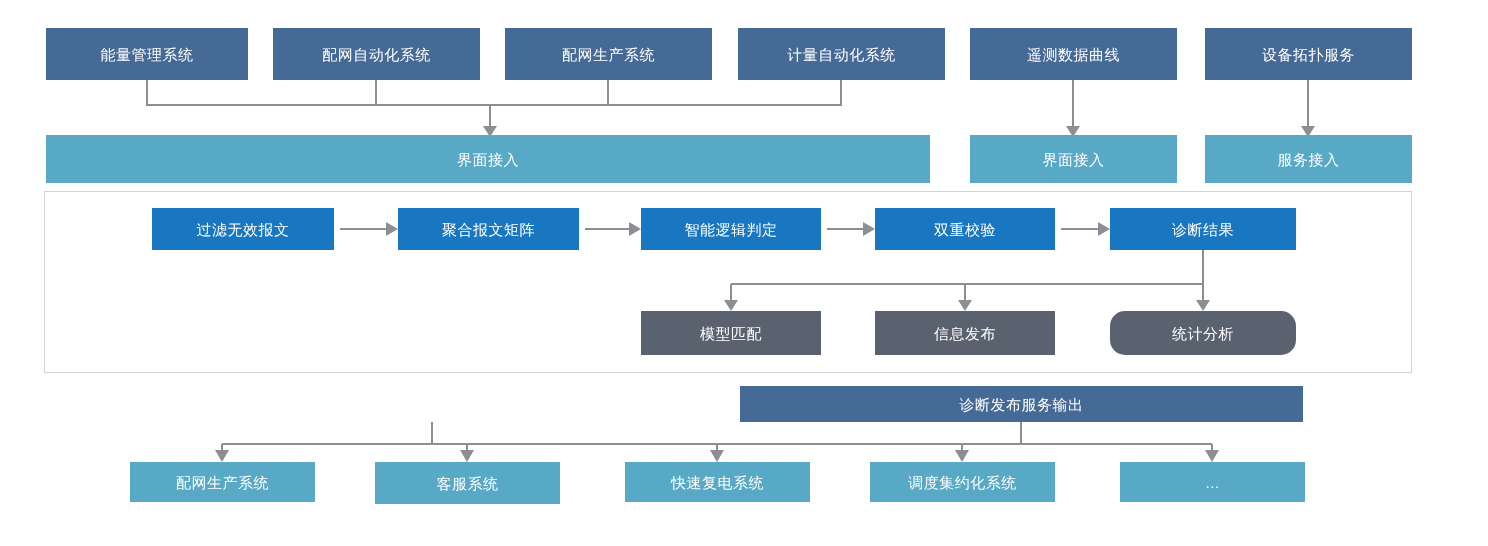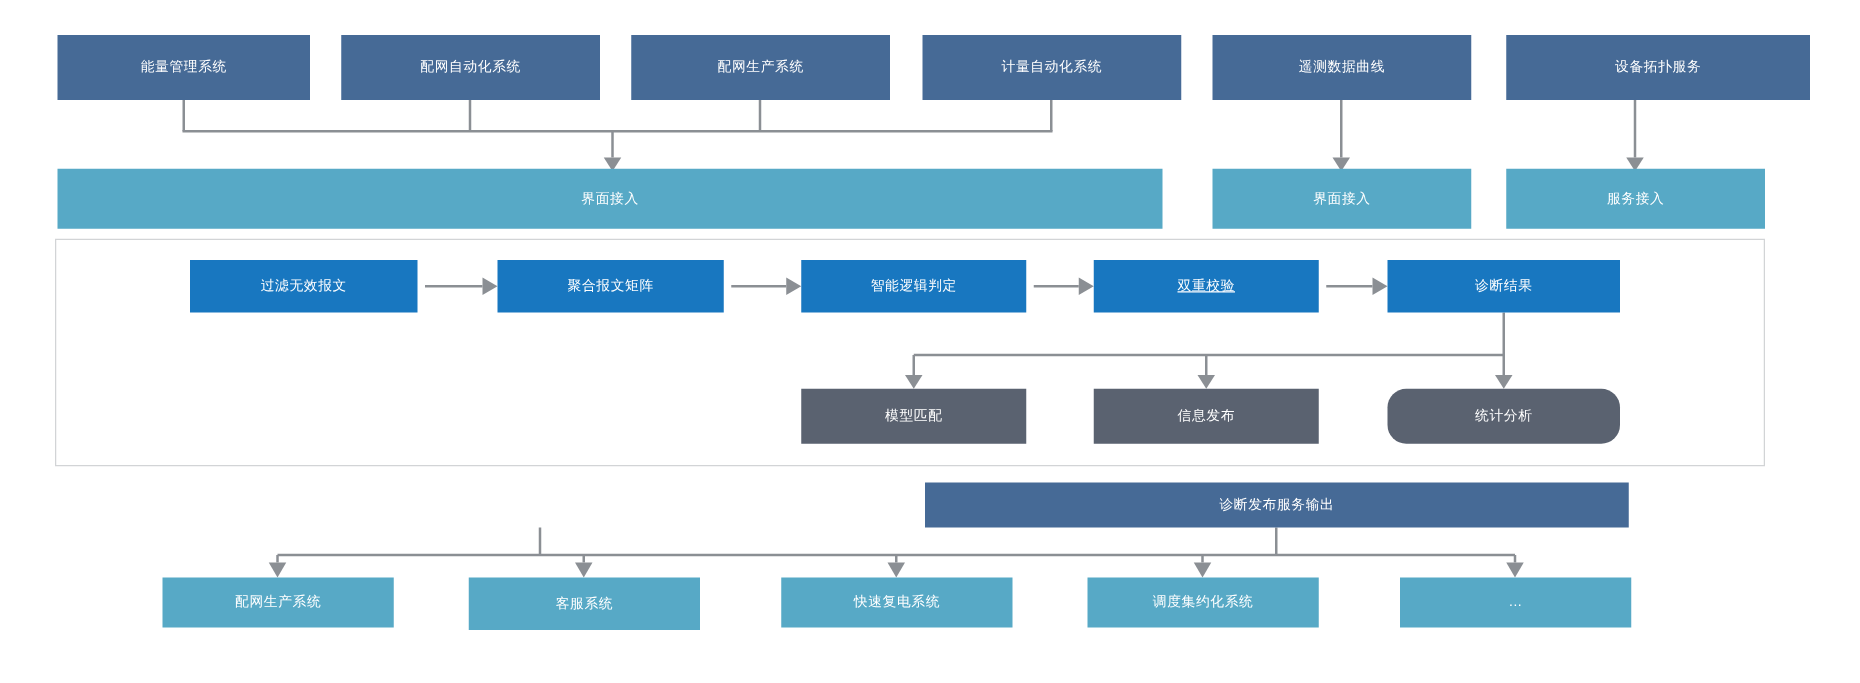--- a/index.html
+++ b/index.html
@@ -16,21 +16,21 @@
     height: 546px;
     background: #ffffff;
     overflow: hidden;
   }
   .box {
     position: absolute;
     display: flex;
     align-items: center;
     justify-content: center;
     color: #ffffff;
-    font-size: 11px;
+    font-size: 15px;
     letter-spacing: 0.5px;
     box-sizing: border-box;
     line-height: 1;
     white-space: nowrap;
   }
   .box.src      { background: #466a96; }
   .box.access   { background: #57a9c6; }
   .box.proc     { background: #1877c0; }
   .box.gray     { background: #5a6270; }
   .box.out      { background: #466a96; }
@@ -136,21 +136,21 @@
   </div>
   <div class="box src" style="left:505px;top:28px;width:207px;height:52px;">
     <span>配网生产系统</span>
   </div>
   <div class="box src" style="left:738px;top:28px;width:207px;height:52px;">
     <span>计量自动化系统</span>
   </div>
   <div class="box src" style="left:970px;top:28px;width:207px;height:52px;">
     <span>遥测数据曲线</span>
   </div>
-  <div class="box src" style="left:1205px;top:28px;width:243px;height:52px;">
+  <div class="box src" style="left:1205px;top:28px;width:207px;height:52px;">
     <span>设备拓扑服务</span>
   </div>
 
   <div class="box access" style="left:46px;top:135px;width:884px;height:48px;">
     <span>界面接入</span>
   </div>
   <div class="box access" style="left:970px;top:135px;width:207px;height:48px;">
     <span>界面接入</span>
   </div>
   <div class="box access" style="left:1205px;top:135px;width:207px;height:48px;">
@@ -161,21 +161,21 @@
 
   <div class="box proc" style="left:152px;top:208px;width:182px;height:42px;">
     <span>过滤无效报文</span>
   </div>
   <div class="box proc" style="left:398px;top:208px;width:181px;height:42px;">
     <span>聚合报文矩阵</span>
   </div>
   <div class="box proc" style="left:641px;top:208px;width:180px;height:42px;">
     <span>智能逻辑判定</span>
   </div>
-  <div class="box proc" style="left:875px;top:208px;width:180px;height:42px;text-decoration:underline;">
+  <div class="box proc" style="left:875px;top:208px;width:180px;height:42px;">
     <span>双重校验</span>
   </div>
   <div class="box proc" style="left:1110px;top:208px;width:186px;height:42px;">
     <span>诊断结果</span>
   </div>
 
   <div class="box gray" style="left:641px;top:311px;width:180px;height:44px;">
     <span>模型匹配</span>
   </div>
   <div class="box gray" style="left:875px;top:311px;width:180px;height:44px;">

